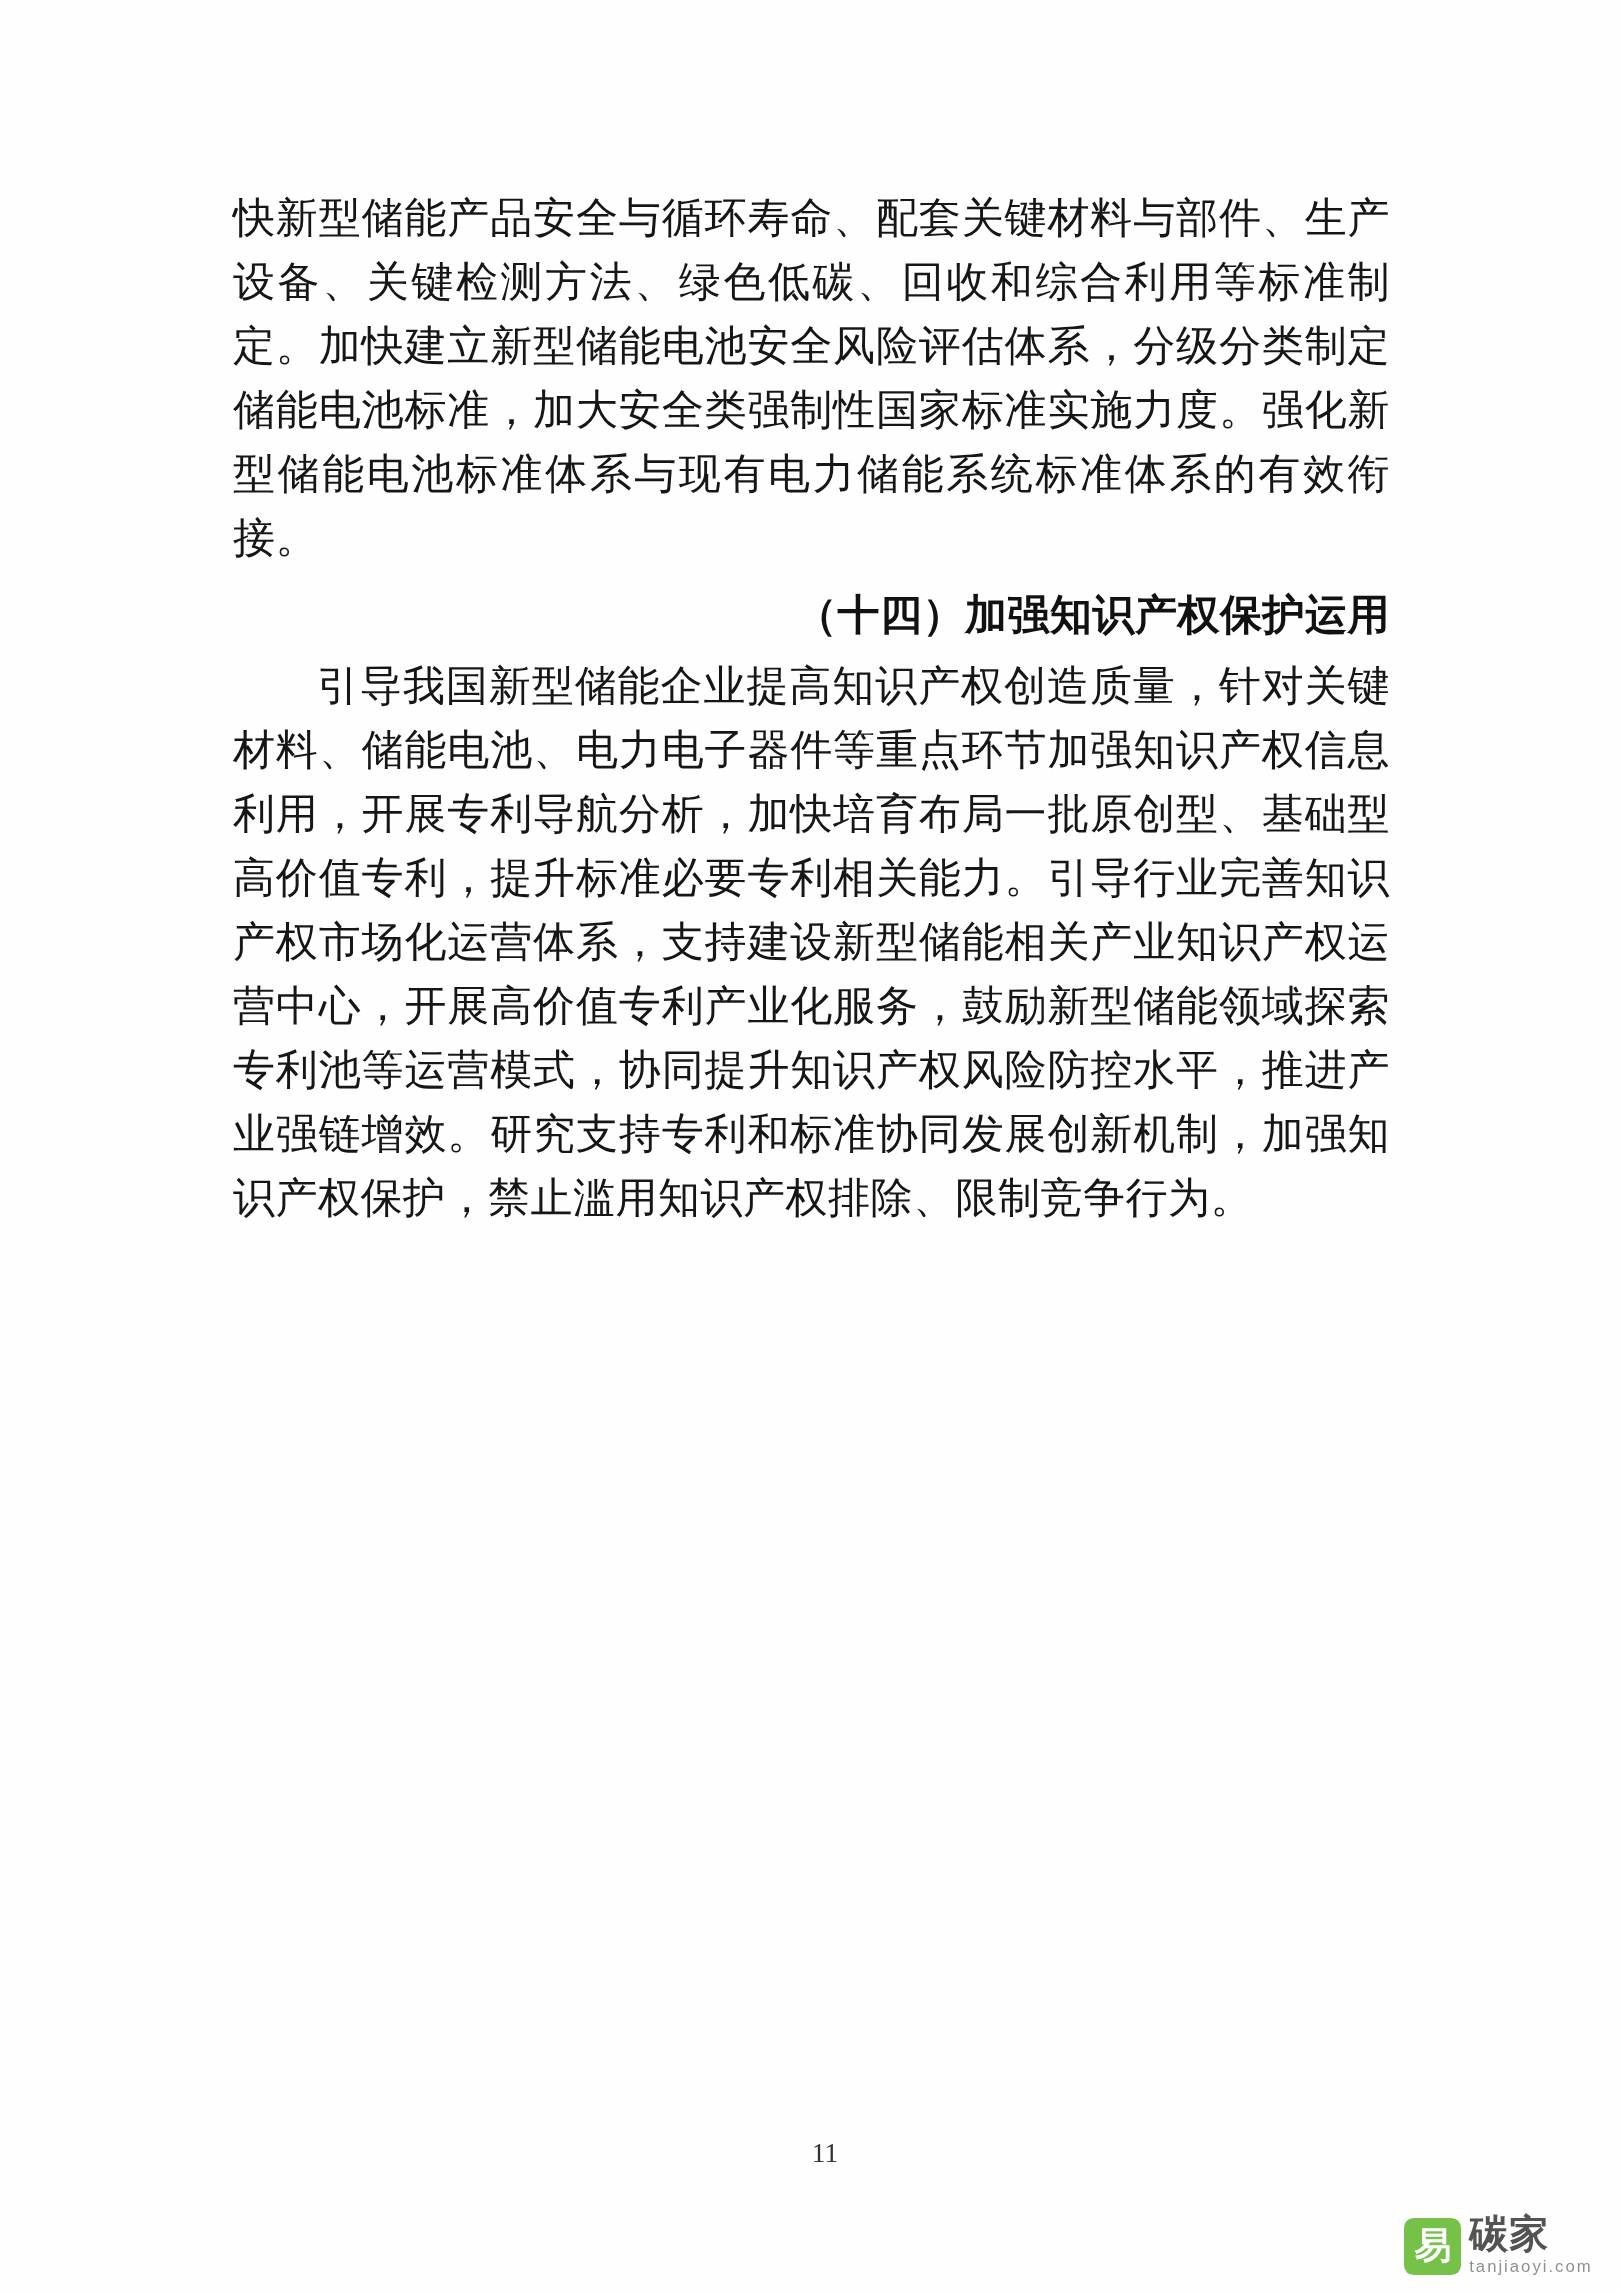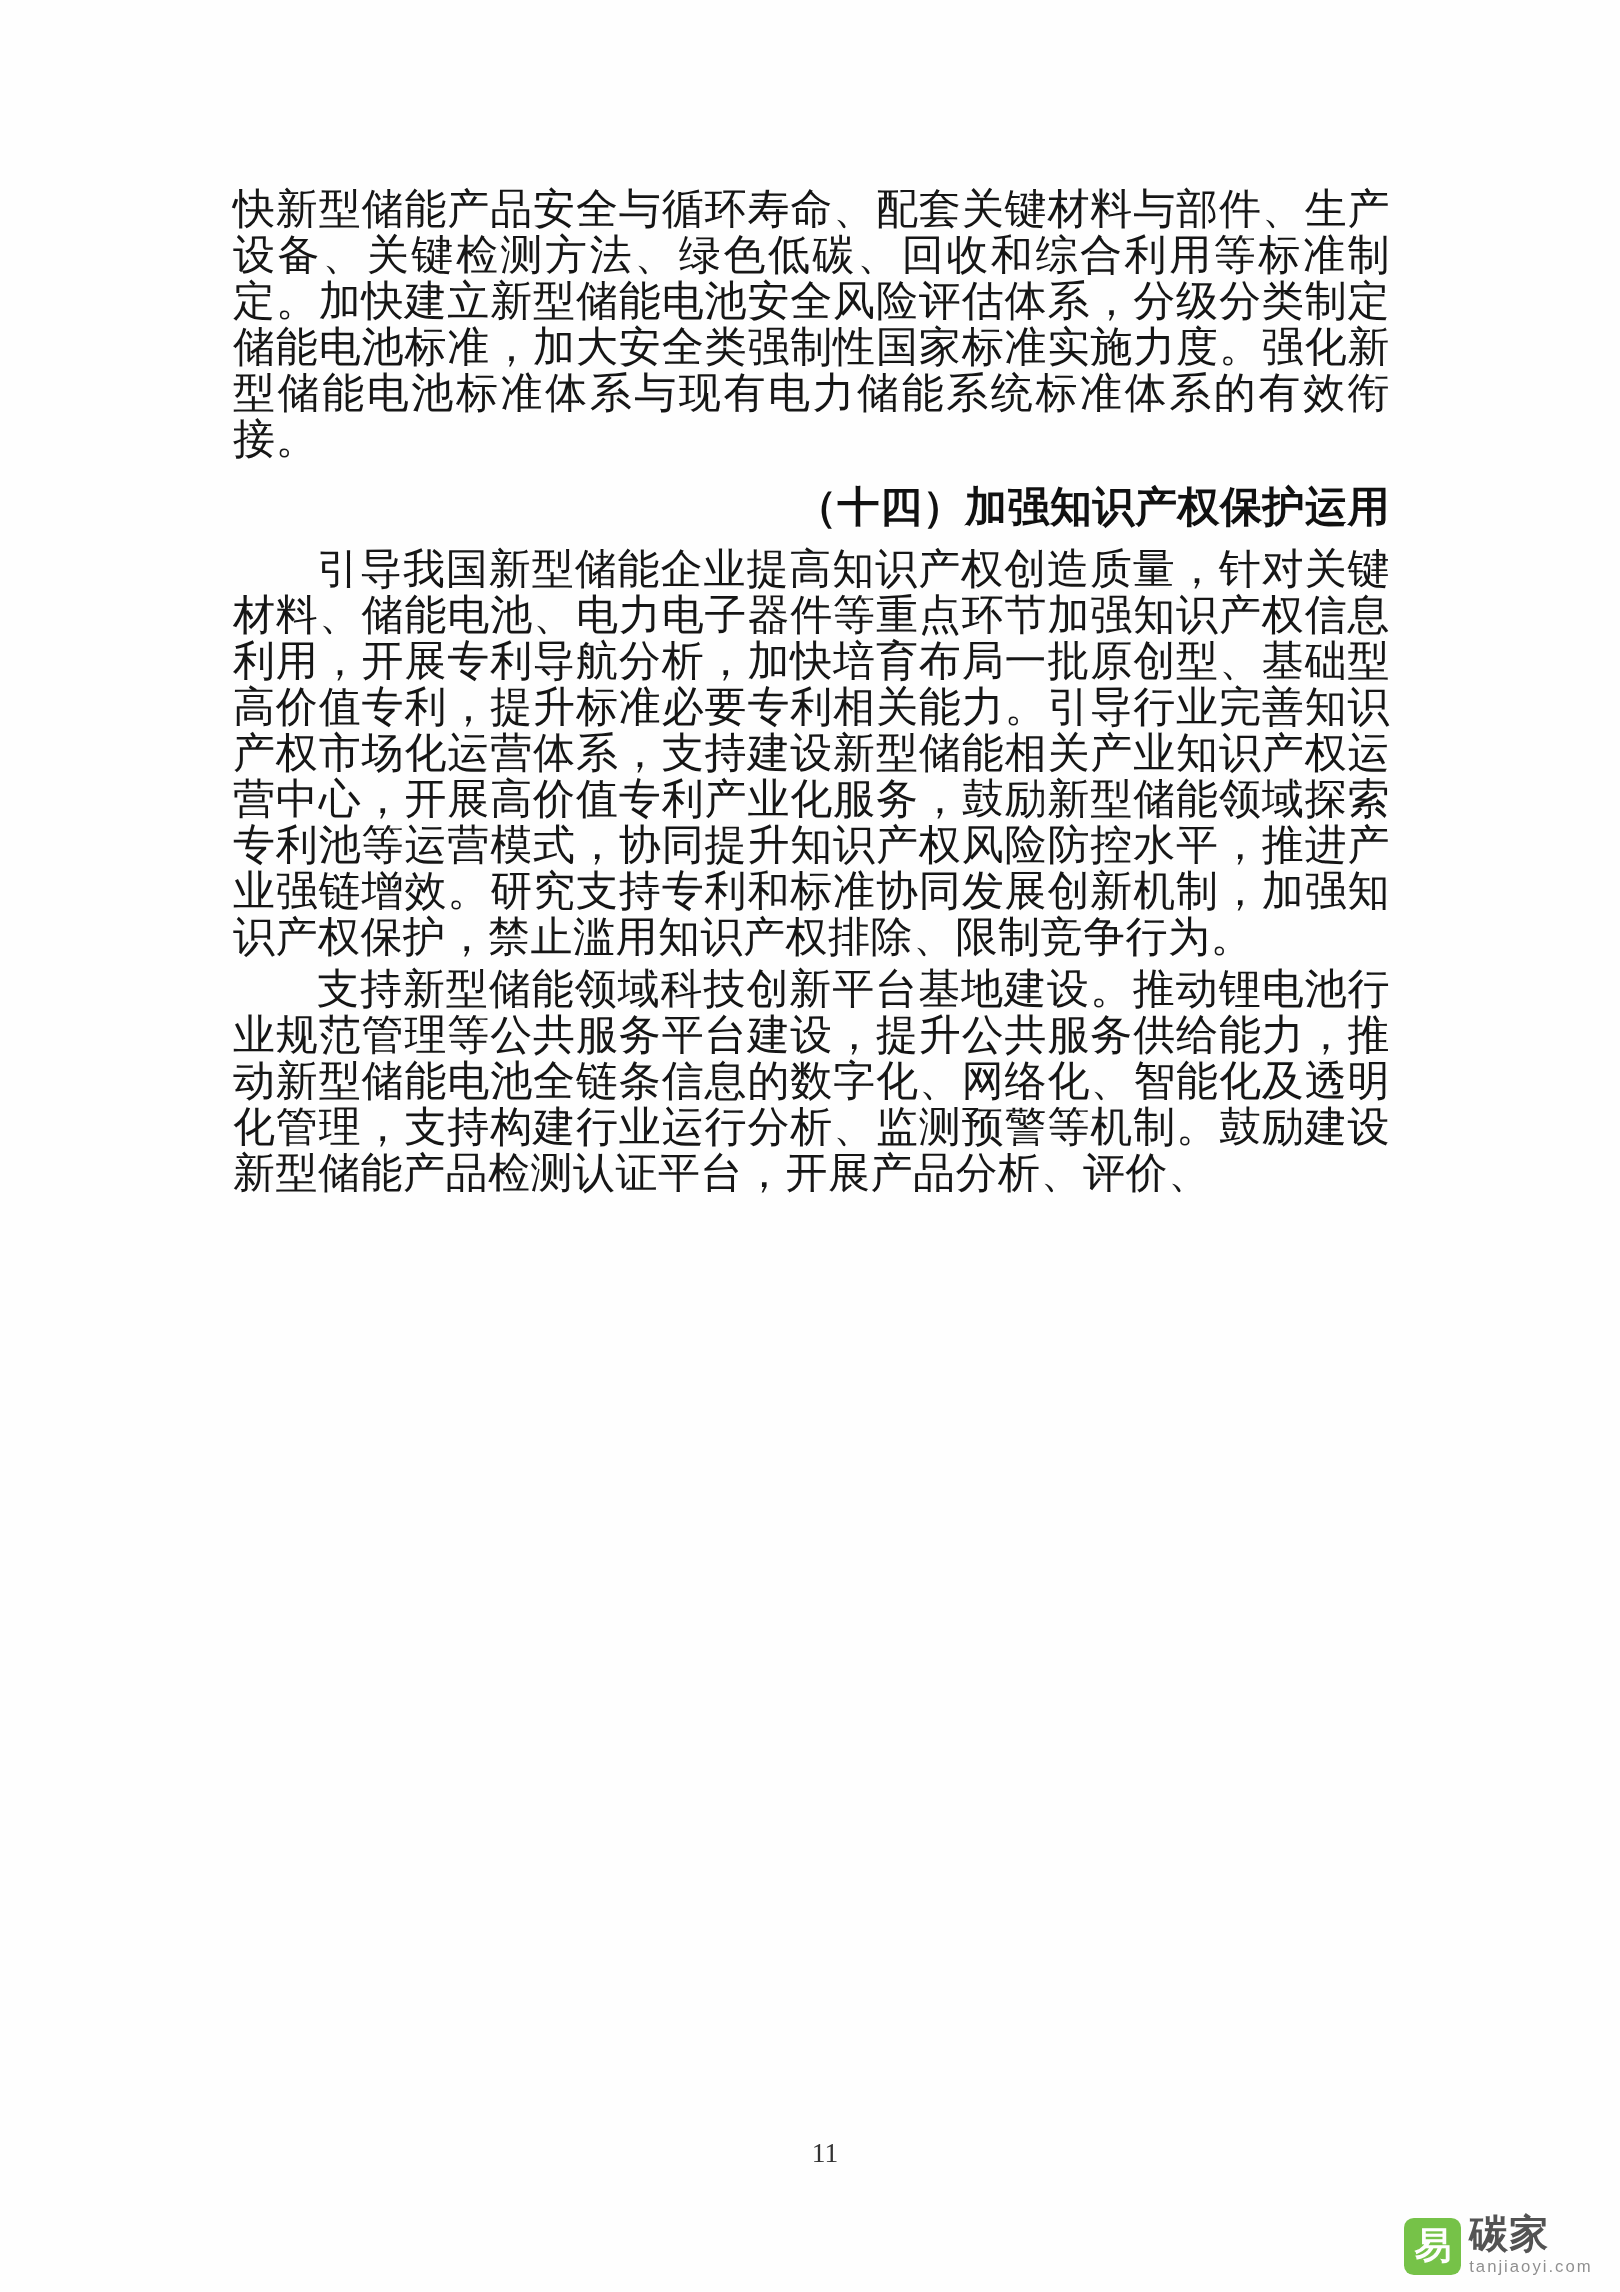--- a/index.html
+++ b/index.html
@@ -24,21 +24,21 @@
   }
   .content {
     position: absolute;
     left: 233px;
     top: 186px;
     width: 1157px;
   }
   p.para {
     margin: 0 0 0 0;
     font-size: 42px;
-    line-height: 46px;
+    line-height: 64px;
     letter-spacing: 0.5px;
     text-align: justify;
     text-justify: inter-ideograph;
     font-family: "Liberation Serif", "DejaVu Serif", serif;
     color: #161616;
   }
   p.indent {
     text-indent: 84px;
     font-family: Liberation Serif, serif;
   }
@@ -118,21 +118,20 @@
 
     <div class="gap"></div>
 
     <p class="heading">（十四）加强知识产权保护运用</p>
 
     <p class="para indent">引导我国新型储能企业提高知识产权创造质量，针对关键材料、储能电池、电力电子器件等重点环节加强知识产权信息利用，开展专利导航分析，加快培育布局一批原创型、基础型高价值专利，提升标准必要专利相关能力。引导行业完善知识产权市场化运营体系，支持建设新型储能相关产业知识产权运营中心，开展高价值专利产业化服务，鼓励新型储能领域探索专利池等运营模式，协同提升知识产权风险防控水平，推进产业强链增效。研究支持专利和标准协同发展创新机制，加强知识产权保护，禁止滥用知识产权排除、限制竞争行为。</p>
 
     <div class="gap"></div>
 
 
-    <p class="para indent">支持新型储能领域科技创新平台基地建设。推动锂电池行业规范管理等公共服务平台建设，提升公共服务供给能力，推动新型储能电池全链条信息的数字化、网络化、智能化及透明化管理，支持构建行业运行分析、监测预警等机制。鼓励建设新型储能产品检测认证平台，开展产品分析、评价、</p>
 
   </div>
 
   <div class="page-number">11</div>
 
   <div class="watermark">
     <div class="wm-badge">易</div>
     <div class="wm-text">
       <span class="wm-main">碳家</span>
       <span class="wm-sub">tanjiaoyi.com</span>

